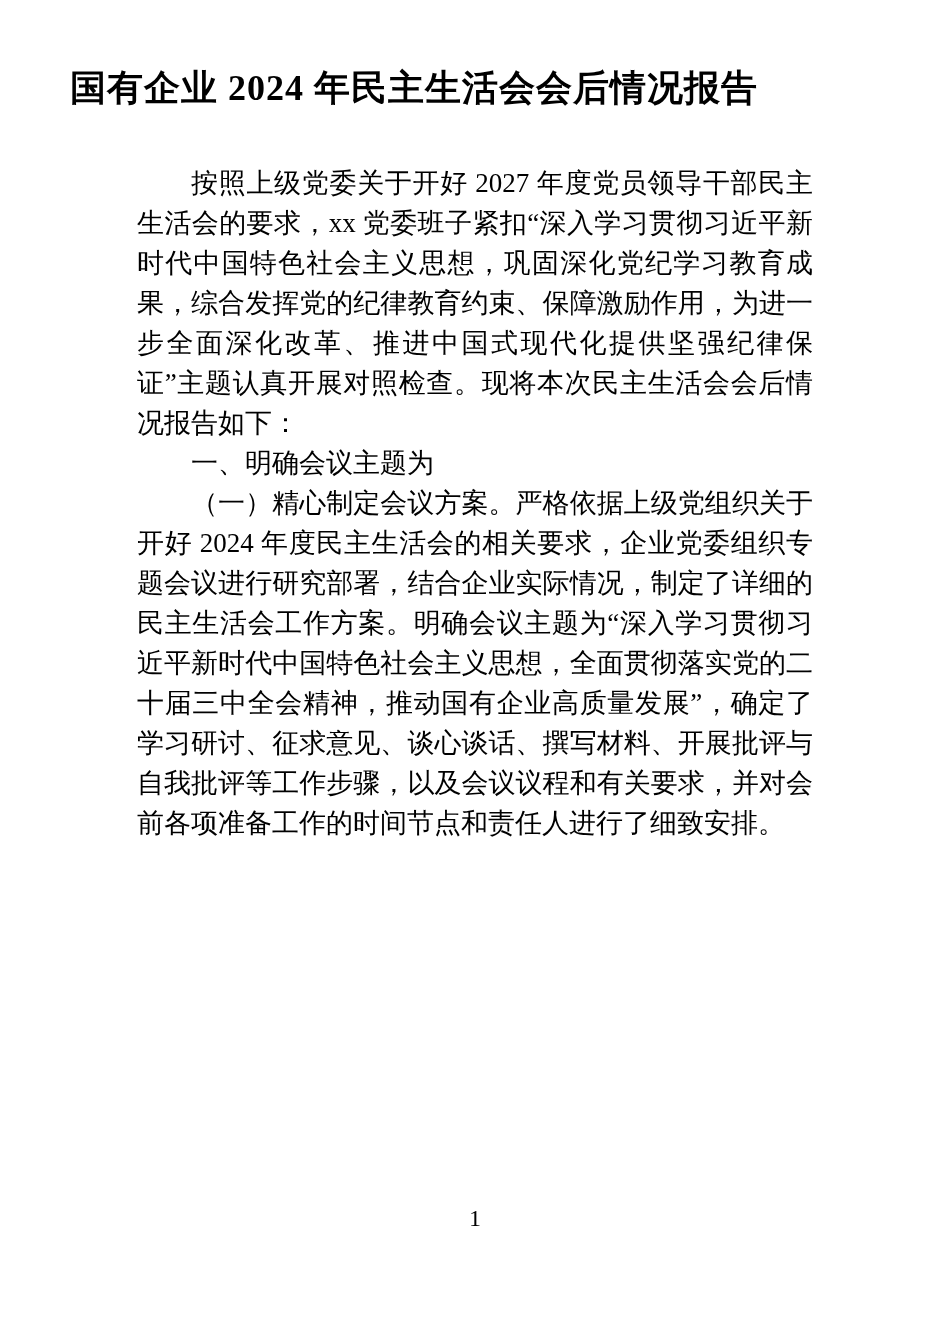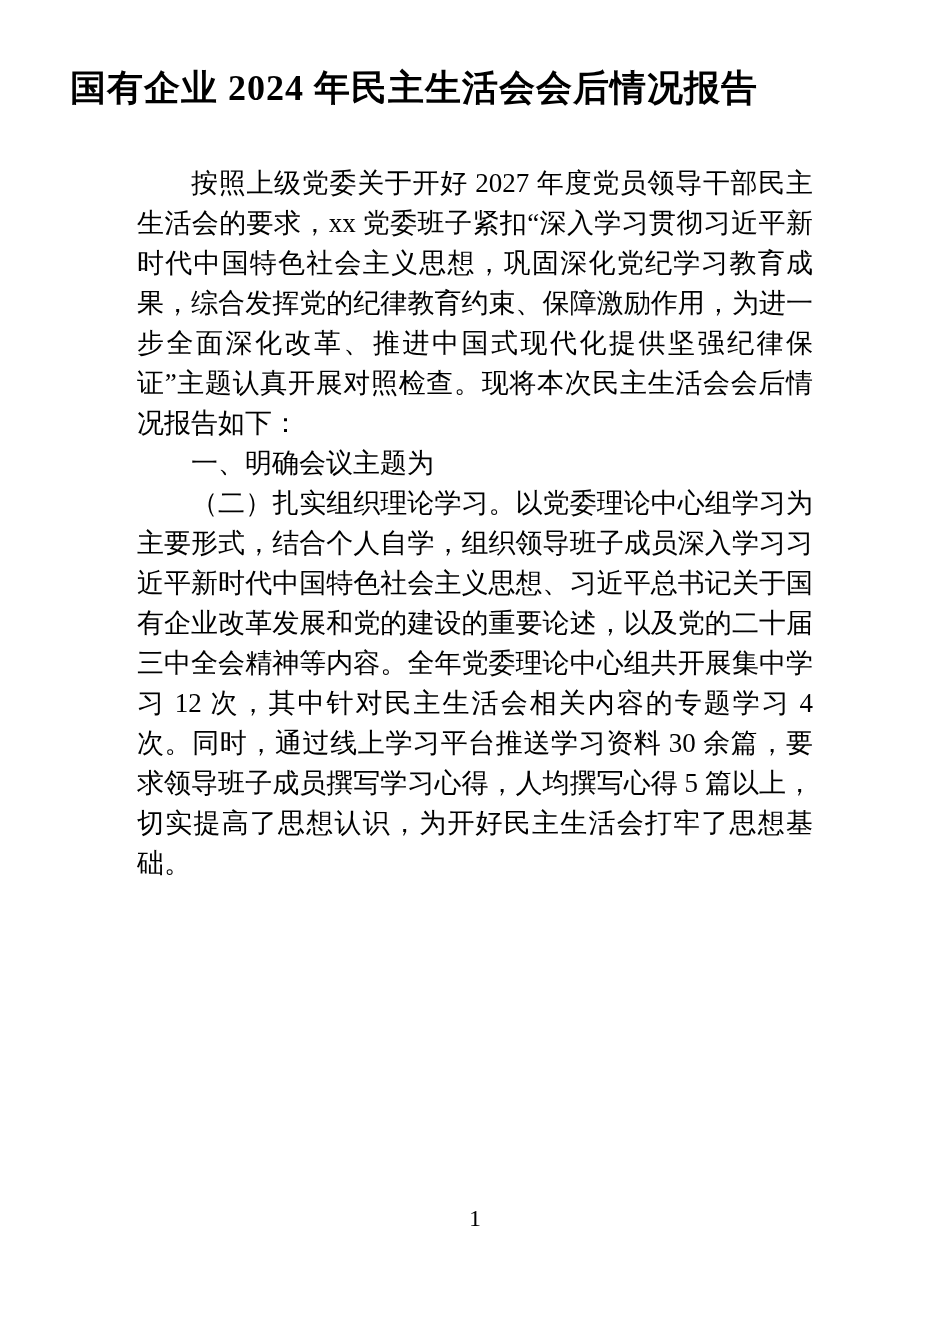--- a/index.html
+++ b/index.html
@@ -61,18 +61,18 @@
 <body>
 
 <div class="page">
 
 
   <h1 class="doc-title">国有企业 2024 年民主生活会会后情况报告</h1>
 
   <div class="content">
     <p>按照上级党委关于开好 2027 年度党员领导干部民主生活会的要求，xx 党委班子紧扣“深入学习贯彻习近平新时代中国特色社会主义思想，巩固深化党纪学习教育成果，综合发挥党的纪律教育约束、保障激励作用，为进一步全面深化改革、推进中国式现代化提供坚强纪律保证”主题认真开展对照检查。现将本次民主生活会会后情况报告如下：</p>
     <p>一、明确会议主题为</p>
-    <p>（二）扎实组织理论学习。以党委理论中心组学习为主要形式，结合个人自学，组织领导班子成员深入学习习近平新时代中国特色社会主义思想、习近平总书记关于国有企业改革发展和党的建设的重要论述，以及党的二十届三中全会精神等内容。全年党委理论中心组共开展集中学习 12 次，其中针对民主生活会相关内容的专题学习 4 次。同时，通过线上学习平台推送学习资料 30 余篇，要求领导班子成员撰写学习心得，人均撰写心得 5 篇以上，切实提高了思想认识，为开好民主生活会打牢了思想基础。</p>
+    <p>（一）精心制定会议方案。严格依据上级党组织关于开好 2024 年度民主生活会的相关要求，企业党委组织专题会议进行研究部署，结合企业实际情况，制定了详细的民主生活会工作方案。明确会议主题为“深入学习贯彻习近平新时代中国特色社会主义思想，全面贯彻落实党的二十届三中全会精神，推动国有企业高质量发展”，确定了学习研讨、征求意见、谈心谈话、撰写材料、开展批评与自我批评等工作步骤，以及会议议程和有关要求，并对会前各项准备工作的时间节点和责任人进行了细致安排。</p>
   </div>
 
   <div class="page-number">1</div>
 
 </div>
 
 </body></html>

